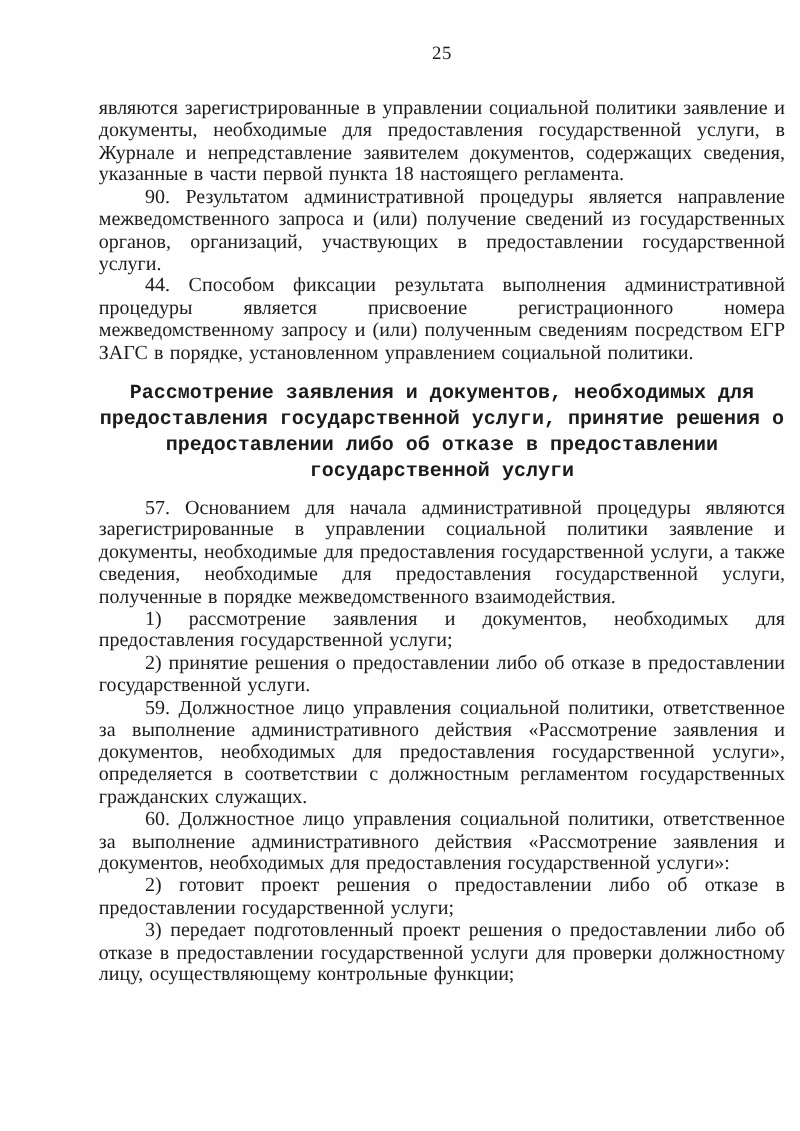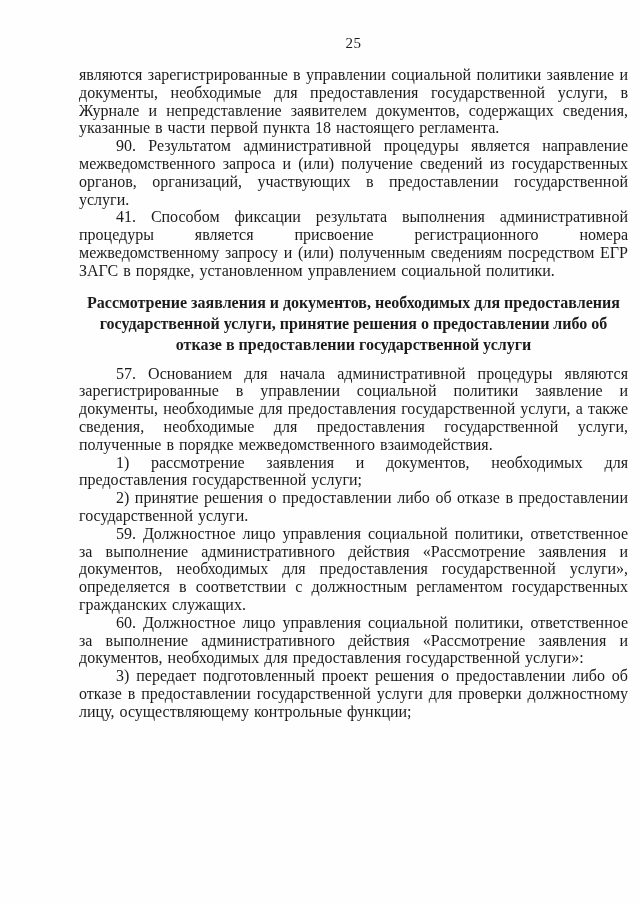--- a/index.html
+++ b/index.html
@@ -26,55 +26,57 @@
     margin-left: 79px;
     width: 549px;
   }
   .page-number {
     text-align: center;
     font-size: 15px;
     line-height: 18px;
     letter-spacing: 0.5px;
   }
   .content {
-    margin-top: 14px;
+    margin-top: 26px;
     font-size: 16px;
     line-height: 17.8px;
     text-align: justify;
   }
   .para {
     margin: 0;
     text-indent: 37px;
     word-spacing: 1px;
   }
   .para.no-indent {
     text-indent: 0;
   }
   .heading {
     margin: 12px 0 10px 0;
     font-size: 16px;
     line-height: 21px;
     font-weight: bold;
     text-align: center;
     text-indent: 0;
     word-spacing: 0;
+    font-family: Liberation Mono, monospace;
   }
 </style>
 </head>
 <body>
 
 <div class="page">
   <div class="text-column">
     <div class="page-number">25</div>
     <div class="content">
       <p class="para no-indent">являются зарегистрированные в управлении социальной политики заявление и документы, необходимые для предоставления государственной услуги, в Журнале и непредставление заявителем документов, содержащих сведения, указанные в части первой пункта 18 настоящего регламента.</p>
       <p class="para">90. Результатом административной процедуры является направление межведомственного запроса и (или) получение сведений из государственных органов, организаций, участвующих в предоставлении государственной услуги.</p>
-      <p class="para">41. Способом фиксации результата выполнения административной процедуры является присвоение регистрационного номера межведомственному запросу и (или) полученным сведениям посредством ЕГР ЗАГС в порядке, установленном управлением социальной политики.</p>
+      <p class="para">44. Способом фиксации результата выполнения административной процедуры является присвоение регистрационного номера межведомственному запросу и (или) полученным сведениям посредством ЕГР ЗАГС в порядке, установленном управлением социальной политики.</p>
       <p class="para heading">Рассмотрение заявления и документов, необходимых для предоставления государственной услуги, принятие решения о предоставлении либо об отказе в предоставлении государственной услуги</p>
       <p class="para">57. Основанием для начала административной процедуры являются зарегистрированные в управлении социальной политики заявление и документы, необходимые для предоставления государственной услуги, а также сведения, необходимые для предоставления государственной услуги, полученные в порядке межведомственного взаимодействия.</p>
       <p class="para">1) рассмотрение заявления и документов, необходимых для предоставления государственной услуги;</p>
       <p class="para">2) принятие решения о предоставлении либо об отказе в предоставлении государственной услуги.</p>
       <p class="para">59. Должностное лицо управления социальной политики, ответственное за выполнение административного действия «Рассмотрение заявления и документов, необходимых для предоставления государственной услуги», определяется в соответствии с должностным регламентом государственных гражданских служащих.</p>
       <p class="para">60. Должностное лицо управления социальной политики, ответственное за выполнение административного действия «Рассмотрение заявления и документов, необходимых для предоставления государственной услуги»:</p>
+      <p class="para">2) готовит проект решения о предоставлении либо об отказе в предоставлении государственной услуги;</p>
       <p class="para">3) передает подготовленный проект решения о предоставлении либо об отказе в предоставлении государственной услуги для проверки должностному лицу, осуществляющему контрольные функции;</p>
     </div>
   </div>
 </div>
 
 </body></html>

